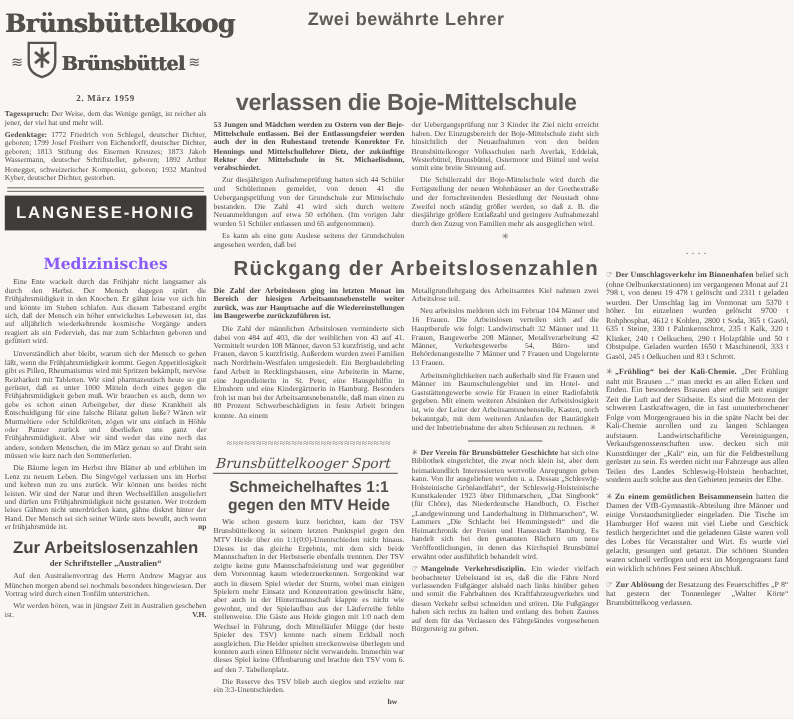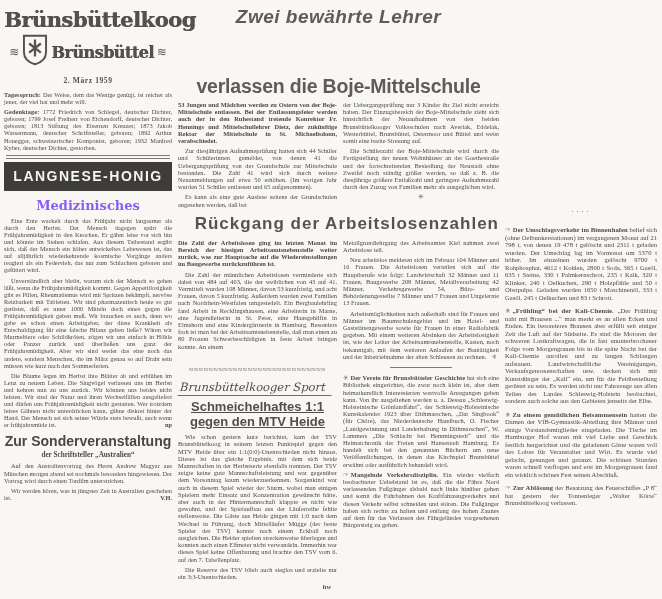--- a/index.html
+++ b/index.html
@@ -34,45 +34,45 @@
   .mh-line2-text{font-family:"DejaVu Serif",serif;font-weight:bold;font-size:16px;
                  letter-spacing:-0.5px;text-shadow:0.5px 0 currentColor;}
   .flourish{font-size:12px;color:#5a5852;}
   .mh-date{font-size:7.5px;font-weight:bold;margin-top:6px;letter-spacing:0.6px;}
   .shield{flex:0 0 auto;}
 
   .double-rule{border-top:1px solid #7b7a73;border-bottom:1px solid #7b7a73;height:2px;
                margin:4px 2px 3px;}
   .ad-box{background:#3e3d3a;color:#f6f5f1;font-family:"Liberation Sans",sans-serif;
           font-weight:bold;font-size:14px;text-align:center;letter-spacing:1.5px;
-          padding:6px 0 7px;margin:2px 0 7px;}
+          padding:6px 0 7px;margin:2px 0 21px;}
   .med-title{font-family:"DejaVu Serif",serif;font-weight:bold;font-size:13px;
              text-align:center;margin:4px 0 4px;color:#8b5cf6;}
   .sonder-title{font-family:"Liberation Sans",sans-serif;font-weight:bold;font-size:14px;
                 text-align:center;margin:5px 0 2px;color:#4a4843;}
   .sonder-sub{font-weight:bold;font-size:7.2px;text-align:center;margin-bottom:3px;}
 
   .hl1{text-align:center;font-family:"Liberation Sans",sans-serif;font-weight:bold;
        color:#5e5c56;margin-bottom:4px;}
-  .hl1-l1{font-size:19px;line-height:21px;letter-spacing:0.5px;font-style:italic;}
+  .hl1-l1{font-size:15px;line-height:21px;letter-spacing:0.5px;}
   .hl1-l2{font-size:19.5px;line-height:22px;letter-spacing:-0.2px;margin-top:48px;}
 
   .ruckhead{text-align:right;font-family:"Liberation Sans",sans-serif;font-weight:bold;
             font-size:17px;color:#56544e;letter-spacing:1px;margin:3px 0 5px;}
 
   .endmark{text-align:center;font-size:7px;color:#68665f;margin:1px 0 0;}
   .inline-endmark{margin-left:5px;font-size:6.5px;color:#68665f;}
   .short-rule{width:62px;height:1px;background:#7b7a73;margin:4px auto 6px;}
   .tilde-div{font-size:8px;line-height:9px;letter-spacing:0.5px;color:#6e6c66;
              white-space:nowrap;overflow:hidden;margin:2px 0 3px;text-align:center;}
   .sport-script{font-family:"DejaVu Serif",serif;font-style:italic;font-size:11.5px;
                 color:#504e48;border-bottom:1px solid #6e6c66;display:inline-block;
                 padding:0 6px 1px 2px;margin:1px 0 4px;transform:skewX(-4deg);}
   .sport-hl{text-align:center;font-family:"Liberation Sans",sans-serif;font-weight:bold;
-            font-size:13px;line-height:14.5px;color:#524f49;margin-bottom:4px;text-decoration:underline;}
+            font-size:13px;line-height:14.5px;color:#524f49;margin-bottom:4px;}
   .sport-sig{text-align:right;font-weight:bold;font-size:6.4px;padding-right:6px;}
 
   .brief-mark{font-size:6.5px;color:#5e5c55;margin-right:2px;}
   .top-mark{text-align:center;font-size:9px;letter-spacing:2px;color:#6e6c66;margin-bottom:10px;}
   .col4 .bt{font-size:6.6px;line-height:7.5px;margin-bottom:6px;}
 </style>
 </head>
 <body>
 
 <div class="page">
@@ -99,21 +99,21 @@
       <p class="bt"><b>Gedenktage:</b><span> 1772 Friedrich von Schlegel, deutscher Dichter, geboren; 1799 Josef Freiherr von Eichendorff, deutscher Dichter, geboren; 1813 Stiftung des Eisernen Kreuzes; 1873 Jakob Wassermann, deutscher Schriftsteller, geboren; 1892 Arthur Honegger, schweizerischer Komponist, geboren; 1932 Manfred Kyber, deutscher Dichter, gestorben.</span></p>
 
       <div class="double-rule"></div>
       <div class="ad-box">LANGNESE-HONIG</div>
 
       <h3 class="med-title">Medizinisches</h3>
       <p class="bt ind">Eine Ente wackelt durch das Frühjahr nicht langsamer als durch den Herbst. Der Mensch dagegen spürt die Frühjahrsmüdigkeit in den Knochen. Er gähnt leise vor sich hin und könnte im Stehen schlafen. Aus diesem Tatbestand ergibt sich, daß der Mensch ein höher entwickeltes Lebewesen ist, das auf alljährlich wiederkehrende kosmische Vorgänge anders reagiert als ein Federvieh, das nur zum Schlachten geboren und gefüttert wird.</p>
       <p class="bt ind">Unverständlich aber bleibt, warum sich der Mensch so gehen läßt, wenn die Frühjahrsmüdigkeit kommt. Gegen Appetitlosigkeit gibt es Pillen, Rheumatismus wird mit Spritzen bekämpft, nervöse Reizbarkeit mit Tabletten. Wir sind pharmazeutisch heute so gut gerüstet, daß es unter 1000 Mitteln doch eines gegen die Frühjahrsmüdigkeit geben muß. Wir brauchen es auch, denn wo gebe es schon einen Arbeitgeber, der diese Krankheit als Entschuldigung für eine falsche Bilanz gelten ließe? Wären wir Murmeltiere oder Schildkröten, zögen wir uns einfach in Höhle oder Panzer zurück und überließen uns ganz der Frühjahrsmüdigkeit. Aber wir sind weder das eine noch das andere, sondern Menschen, die im März genau so auf Draht sein müssen wie kurz nach den Sommerferien.</p>
       <p class="bt ind"><span>Die Bäume legen im Herbst ihre Blätter ab und erblühen im Lenz zu neuem Leben. Die Singvögel verlassen uns im Herbst und kehren nun zu uns zurück. Wir können uns beides nicht leisten. Wir sind der Natur und ihren Wechselfällen ausgeliefert und dürfen uns Frühjahrsmüdigkeit nicht gestatten. Wer trotzdem leises Gähnen nicht unterdrücken kann, gähne diskret hinter der Hand. Der Mensch sei sich seiner Würde stets bewußt, auch wenn er frühjahrsmüde ist.</span><span class="sig">np</span></p>
 
-      <h3 class="sonder-title">Zur Sonderveranstaltung</h3>
+      <h3 class="sonder-title">Zur Arbeitslosenzahlen</h3>
       <div class="sonder-sub">der Schriftsteller „Australien“</div>
       <p class="bt ind">Auf den Australienvortrag des Herrn Andrew Magyar aus München morgen abend sei nochmals besonders hingewiesen. Der Vortrag wird durch einen Tonfilm unterstrichen.</p>
       <p class="bt ind"><span>Wir werden hören, was in jüngster Zeit in Australien geschehen ist.</span><span class="sig">V.H.</span></p>
     </div>
 
     <div class="hl1">
       <div class="hl1-l1">Zwei bewährte Lehrer</div>
       <div class="hl1-l2">verlassen die Boje-Mittelschule</div>
     </div>
 

